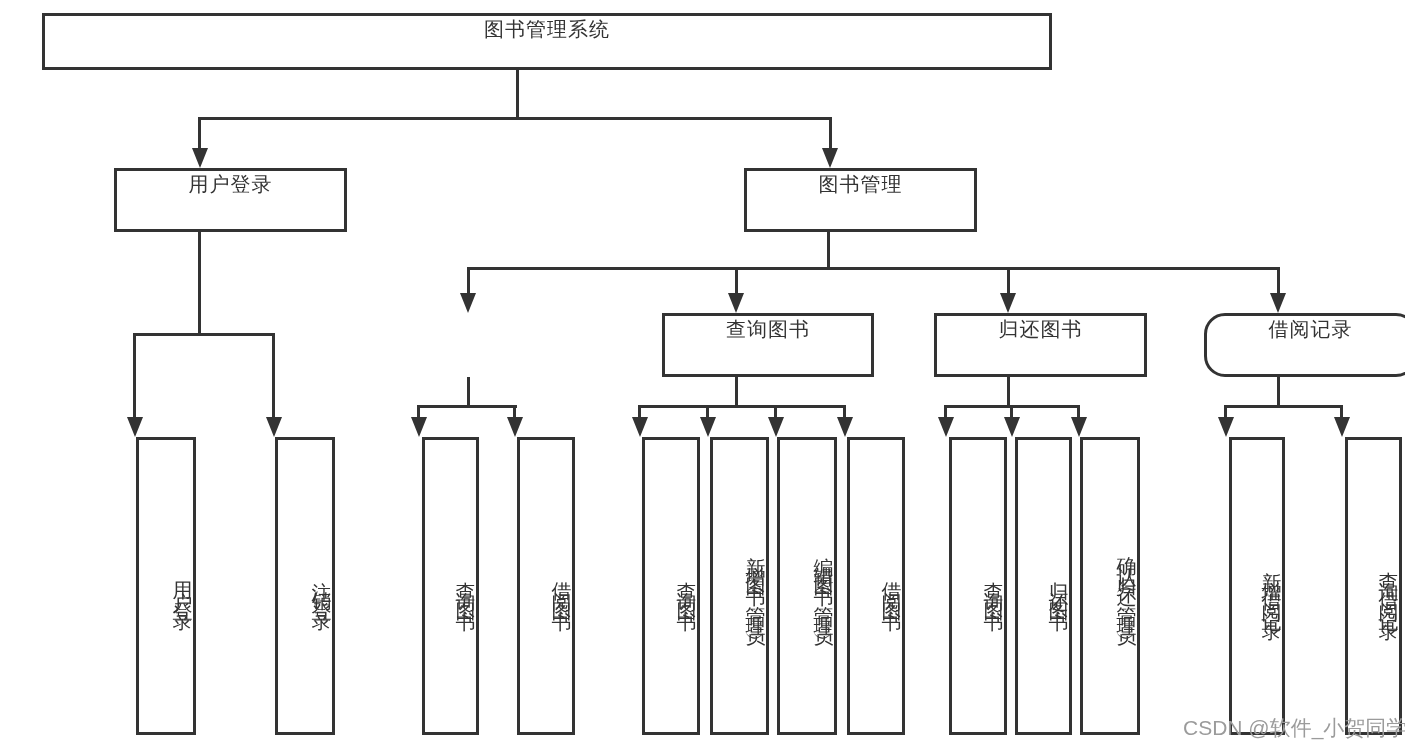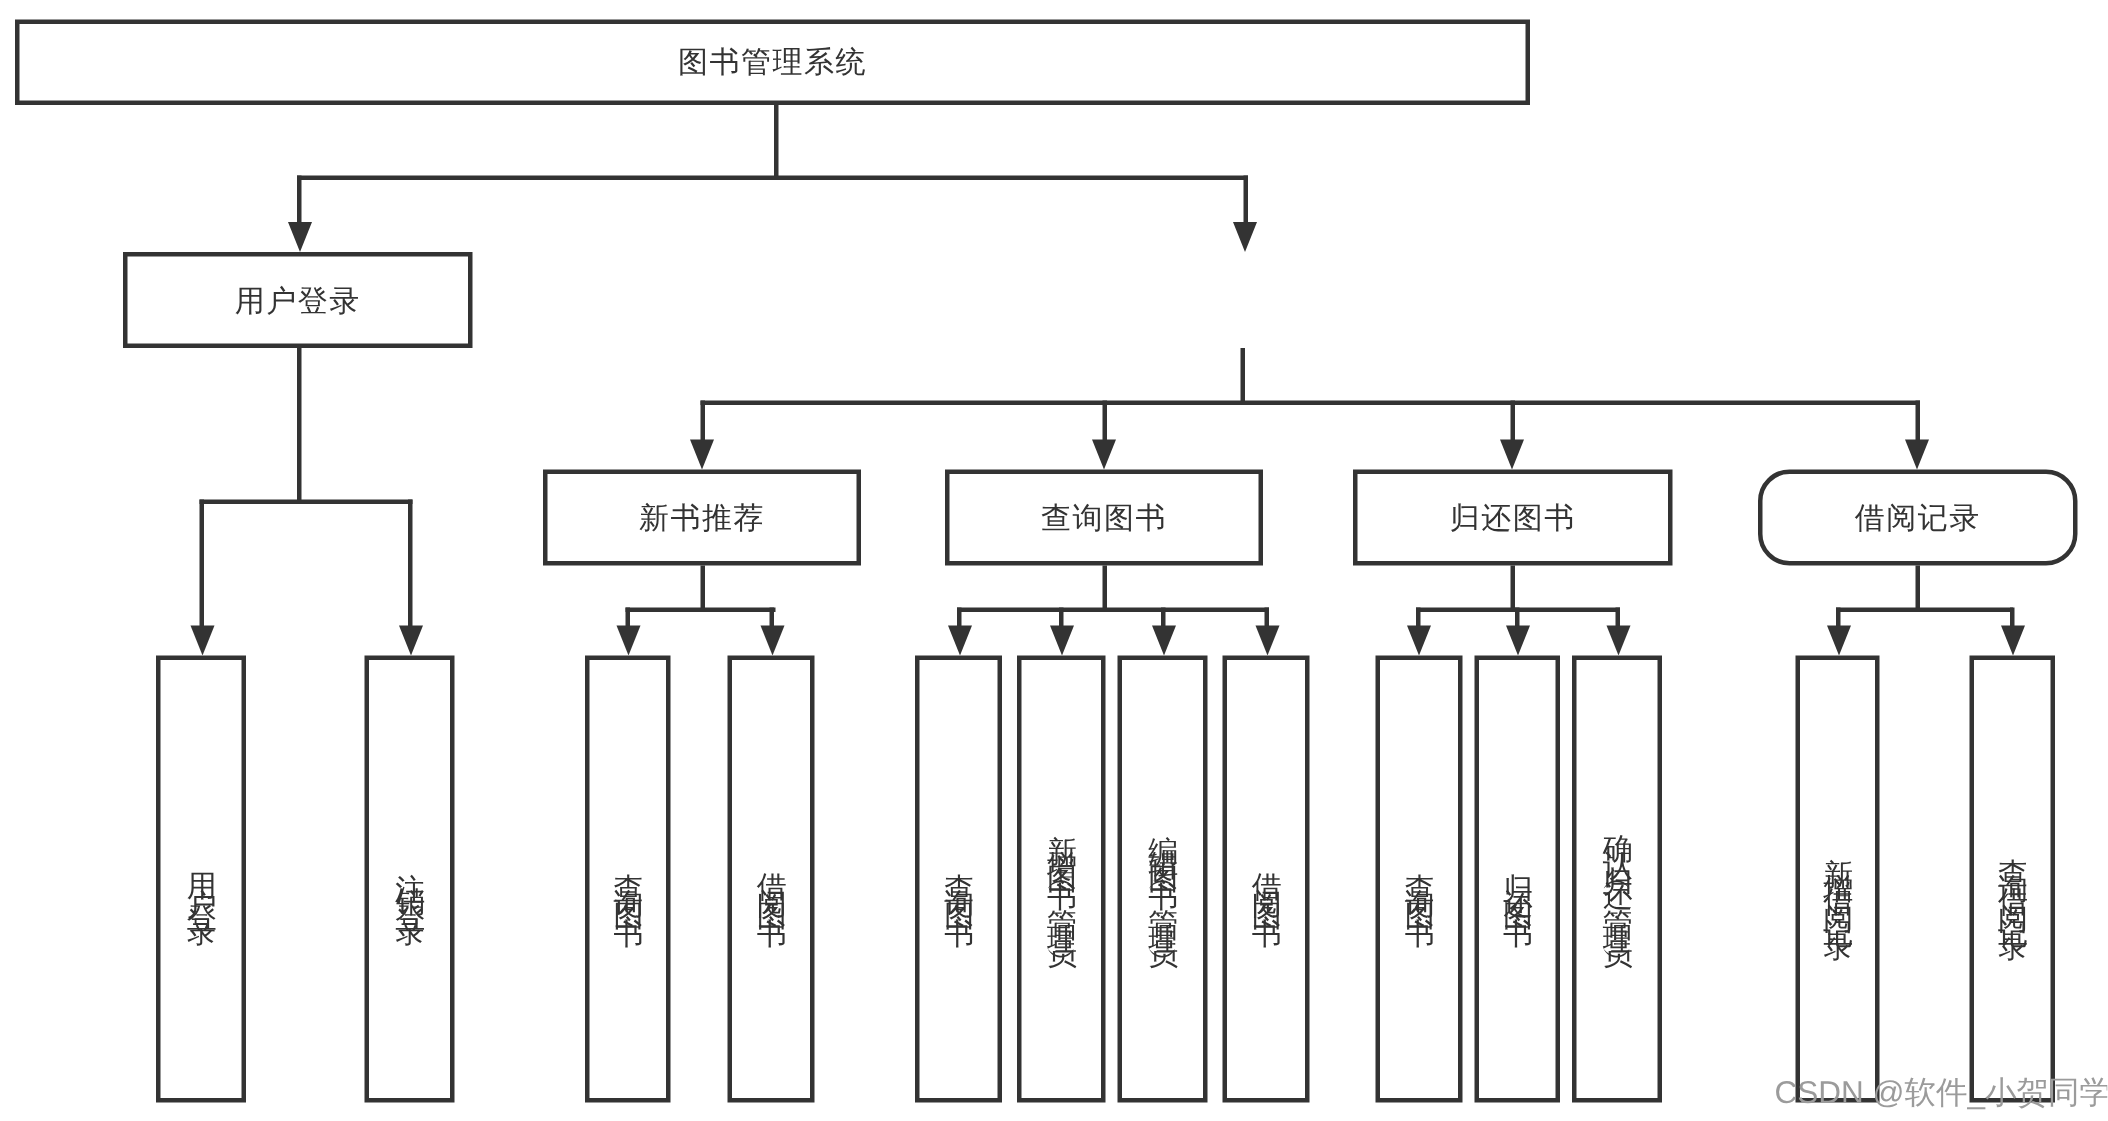--- a/index.html
+++ b/index.html
@@ -9,26 +9,26 @@
     background:#ffffff;
     font-family:"Liberation Sans", sans-serif;
     overflow:hidden;
   }
   .box {
     position:absolute;
     box-sizing:border-box;
     border:3px solid #333333;
     background:#ffffff;
     display:flex;
-    align-items:center;
     justify-content:center;
     color:#333333;
     font-size:20px;
     letter-spacing:1px;
     text-align:center;
+    margin-left:32px;
   }
   .box.v {
     writing-mode:vertical-rl;
     letter-spacing:10px;
     line-height:1;
   }
   .vline { position:absolute; width:3px; background:#333333; }
   .hline { position:absolute; height:3px; background:#333333; }
   .arrow {
     position:absolute;
@@ -59,42 +59,42 @@
 
   <div class="hline" style="left:198px; top:117px; width:634px;"></div>
   <div class="vline" style="left:198px; top:117px; height:33px;"></div>
   <div class="arrow" style="left:192px; top:148px;"></div>
   <div class="vline" style="left:829px; top:117px; height:33px;"></div>
   <div class="arrow" style="left:822px; top:148px;"></div>
 
   <div class="box" style="left:82px; top:168px; width:233px; height:64px;">
     <span>用户登录</span>
   </div>
+  <div class="box" style="left:712px; top:168px; width:233px; height:64px;">
+    <span>图书管理</span>
+  </div>
 
   <div class="vline" style="left:198px; top:232px; height:104px;"></div>
   <div class="hline" style="left:133px; top:333px; width:142px;"></div>
   <div class="vline" style="left:133px; top:333px; height:86px;"></div>
   <div class="arrow" style="left:127px; top:417px;"></div>
   <div class="vline" style="left:272px; top:333px; height:86px;"></div>
   <div class="arrow" style="left:266px; top:417px;"></div>
 
   <div class="vline" style="left:827px; top:232px; height:38px;"></div>
   <div class="hline" style="left:467px; top:267px; width:813px;"></div>
   <div class="vline" style="left:467px; top:267px; height:28px;"></div>
   <div class="arrow" style="left:460px; top:293px;"></div>
   <div class="vline" style="left:735px; top:267px; height:28px;"></div>
   <div class="arrow" style="left:728px; top:293px;"></div>
   <div class="vline" style="left:1007px; top:267px; height:28px;"></div>
   <div class="arrow" style="left:1000px; top:293px;"></div>
   <div class="vline" style="left:1277px; top:267px; height:28px;"></div>
   <div class="arrow" style="left:1270px; top:293px;"></div>
 
-  <div class="box" style="left:362px; top:313px; width:212px; height:64px;">
-    <span>新书推荐</span>
-  </div>
   <div class="box" style="left:630px; top:313px; width:212px; height:64px;">
     <span>查询图书</span>
   </div>
   <div class="box" style="left:902px; top:313px; width:213px; height:64px;">
     <span>归还图书</span>
   </div>
   <div class="box" style="left:1172px; top:313px; width:213px; height:64px;border-radius:21px;">
     <span>借阅记录</span>
   </div>
 

